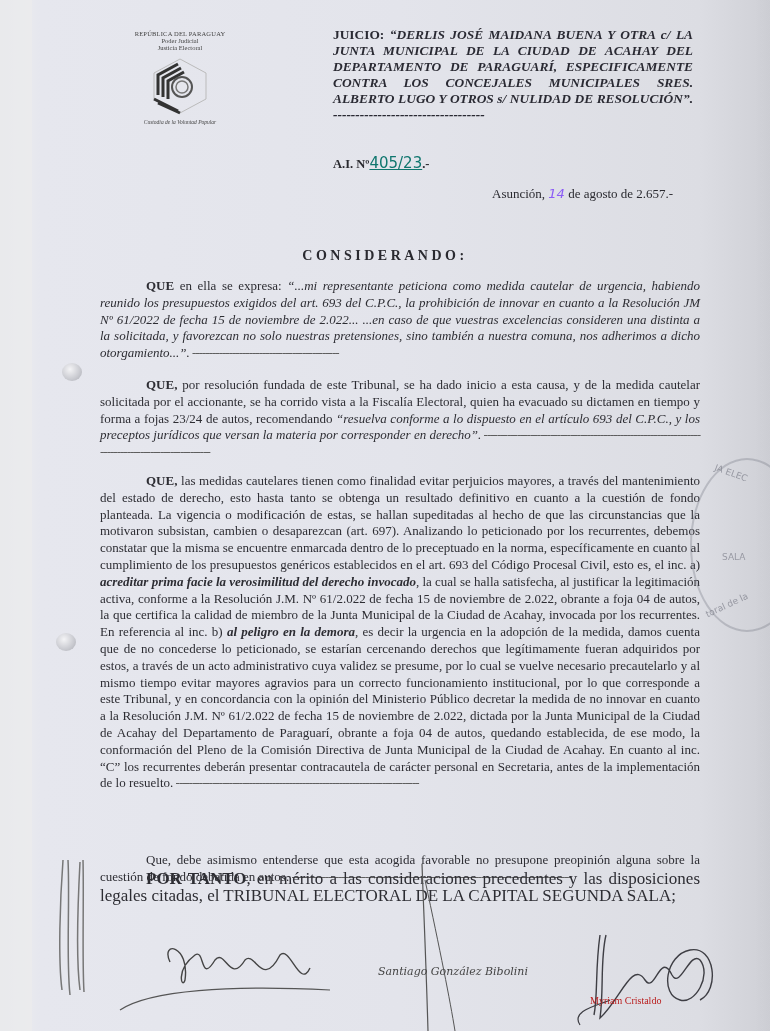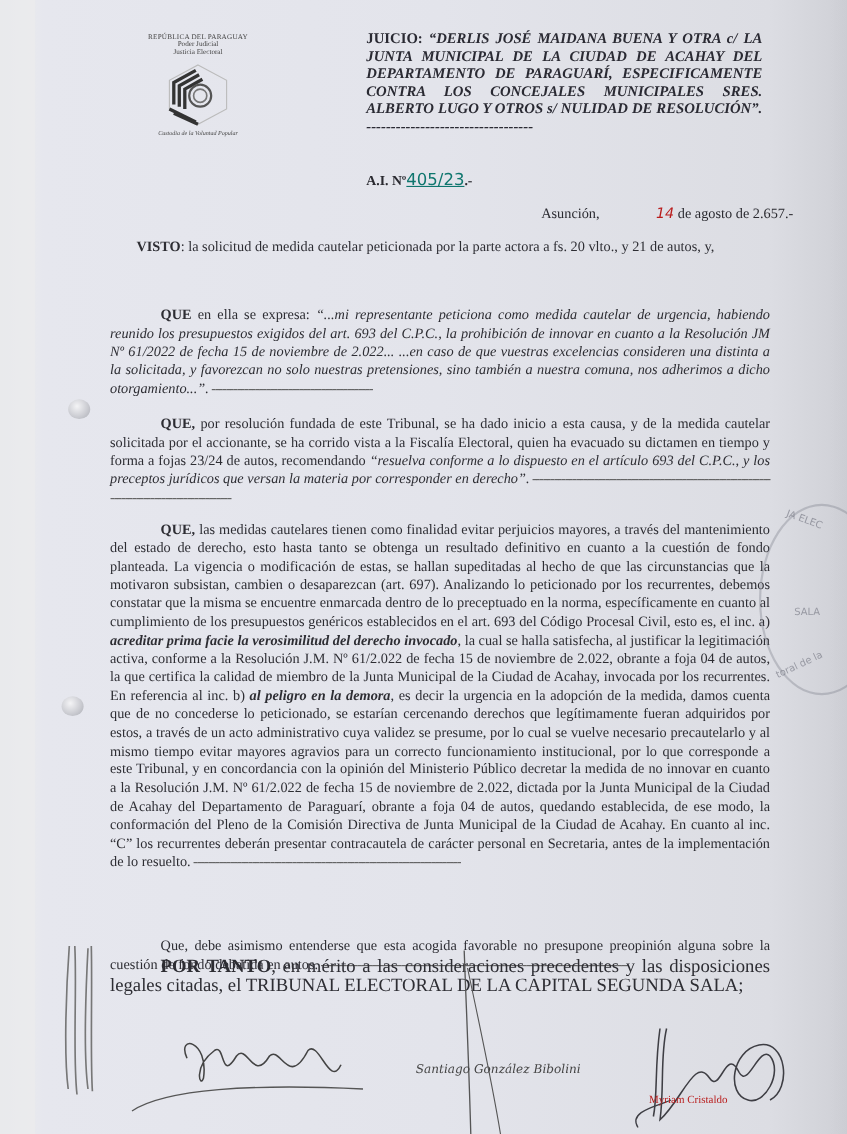--- a/index.html
+++ b/index.html
@@ -19,21 +19,21 @@
   .logo .sub { font-size:6.5px; line-height:7px; }
   .logo svg { display:block; margin:4px auto 0; }
   .logo .motto { font-size:5.5px; font-style:italic; margin-top:4px; }
   
   .juicio { position:absolute; left:333px; top:27px; width:360px; font-size:13.4px; line-height:16px;
             font-weight:bold; font-style:italic; text-align:justify; text-align-last:left; color:#2a2a33; }
   .juicio .lbl { font-style:normal; }
   .ai { position:absolute; left:333px; top:154px; font-size:12.5px; font-weight:bold; }
   .ai .hand { font-family:"DejaVu Sans", sans-serif; font-weight:normal; color:#0f766e; font-size:15px; text-decoration:underline; }
   .date { position:absolute; left:492px; top:186px; font-size:13px; }
-  .date .hand { font-family:"DejaVu Sans", sans-serif; font-style:italic; color:#b91c1c; font-size:13px;margin-left:48px; }
+  .date .hand { font-family:"DejaVu Sans", sans-serif; font-style:italic; color:#8b5cf6; font-size:13px; }
   .para { position:absolute; left:100px; width:600px; font-size:13px; line-height:16.8px;
           text-align:justify; color:#2d2d33; }
   .para .ind { display:inline-block; width:46px; }
   .para b { font-weight:bold; }
   .para i { font-style:italic; }
   .consid { position:absolute; left:0; width:770px; top:248px; text-align:center; font-size:14px; letter-spacing:3.5px; font-weight:bold; }
   .dash { color:#555; letter-spacing:-1px; }
   .stamp { position:absolute; left:690px; top:458px; width:110px; height:170px; border:2px solid rgba(120,122,135,.35); border-radius:50%; }
   .stamp span { position:absolute; font-family:"DejaVu Sans", sans-serif; font-size:9px; color:rgba(100,102,115,.55); }
   .sigs { position:absolute; left:0; top:0; }
@@ -78,24 +78,22 @@
   <div class="ai">
     <span>A.I. Nº</span><span class="hand">405/23</span><span>.-</span>
   </div>
 
   <div class="date">
     <span>Asunción,</span>
     <span class="hand">14</span>
     <span>de agosto de 2.657.-</span>
   </div>
 
-  <div class="para" style="top:216px;">
-    <span class="ind" style="width:24px;"></span><b>VISTO</b><span>: la solicitud de medida cautelar peticionada por la parte actora a fs. 20 vlto., y 21 de autos, y,</span>
-  </div>
 
+  <div class="consid">CONSIDERANDO:</div>
 
   <div class="para" style="top:278px;">
     <span class="ind"></span><b>QUE</b><span> en ella se expresa: </span><i>“...mi representante peticiona como medida cautelar de urgencia, habiendo reunido los presupuestos exigidos del art. 693 del C.P.C., la prohibición de innovar en cuanto a la Resolución JM Nº 61/2022 de fecha 15 de noviembre de 2.022... ...en caso de que vuestras excelencias consideren una distinta a la solicitada, y favorezcan no solo nuestras pretensiones, sino también a nuestra comuna, nos adherimos a dicho otorgamiento...”.</i><span class="dash"> --------------------------------------------</span>
   </div>
 
   <div class="para" style="top:377px;">
     <span class="ind"></span><b>QUE,</b><span> por resolución fundada de este Tribunal, se ha dado inicio a esta causa, y de la medida cautelar solicitada por el accionante, se ha corrido vista a la Fiscalía Electoral, quien ha evacuado su dictamen en tiempo y forma a fojas 23/24 de autos, recomendando </span><i>“resuelva conforme a lo dispuesto en el artículo 693 del C.P.C., y los preceptos jurídicos que versan la materia por corresponder en derecho”.</i><span class="dash"> --------------------------------------------------------------------------------------------------</span>
   </div>
 
   <div class="para" style="top:473px;">

